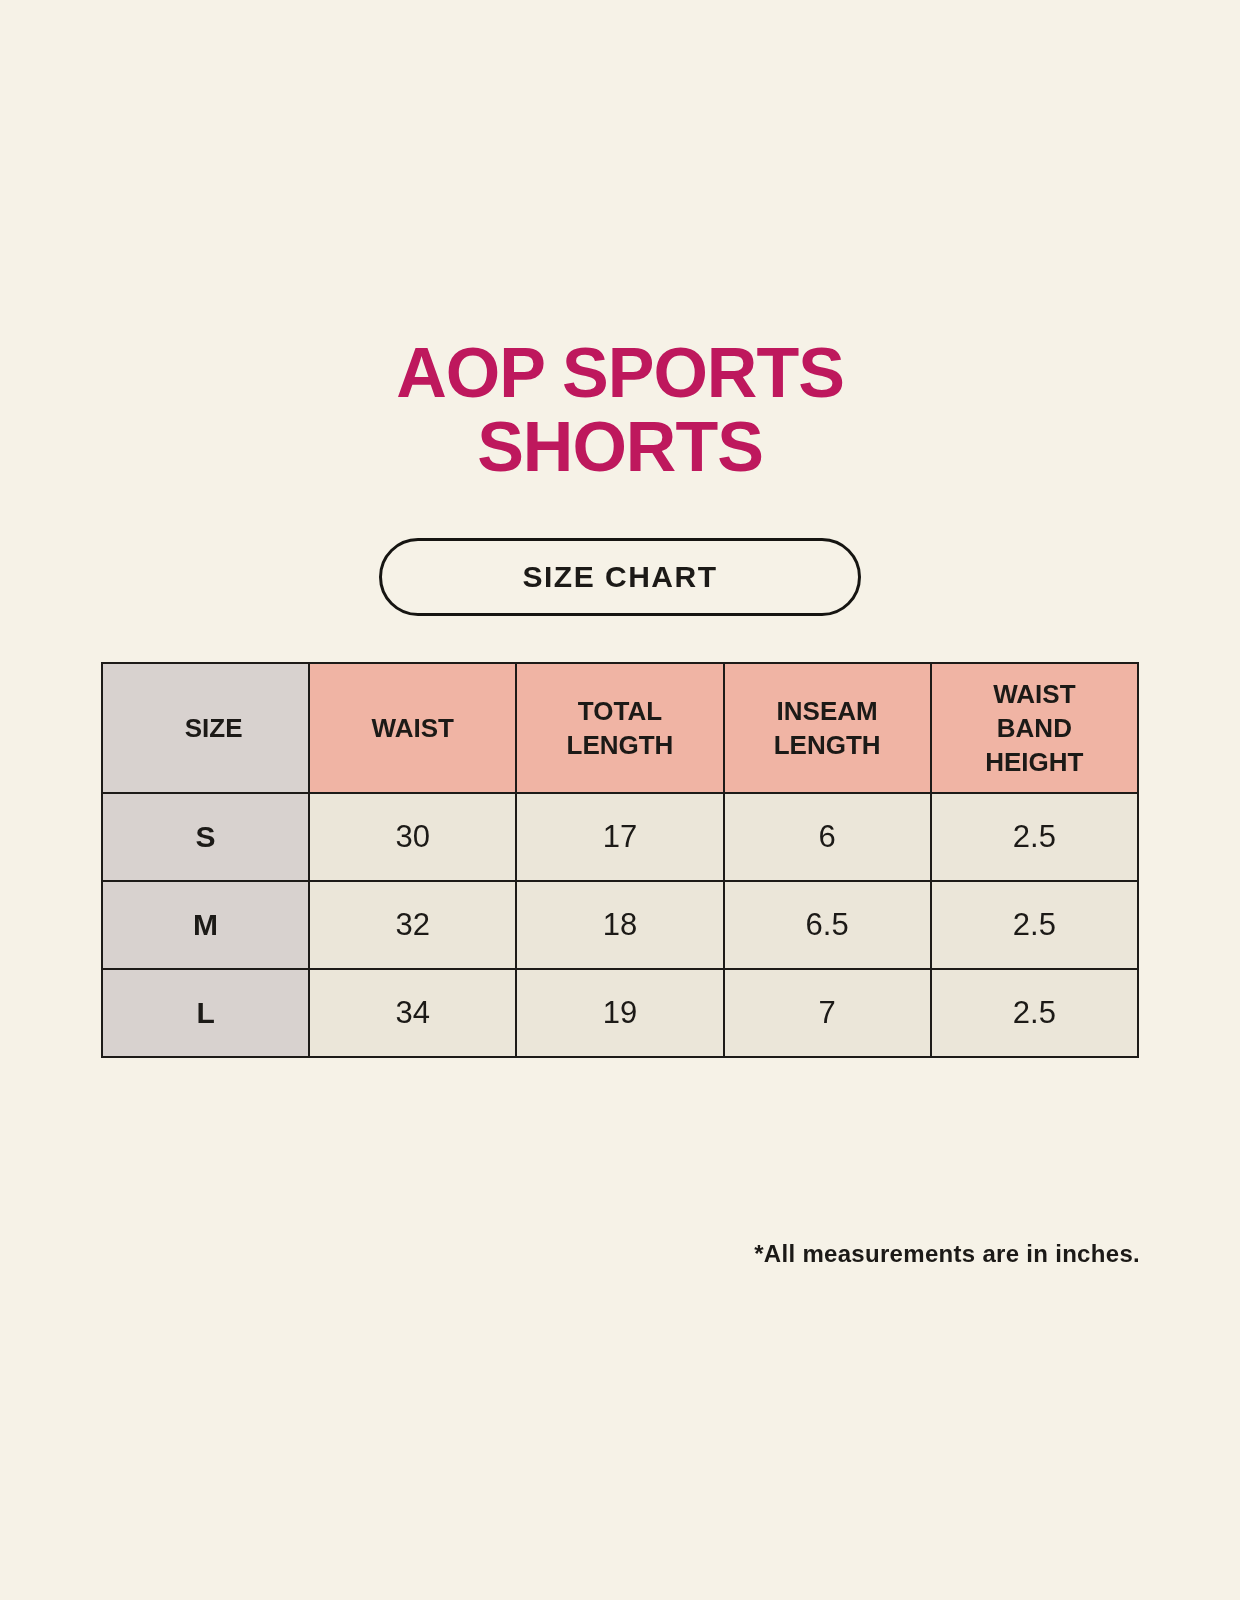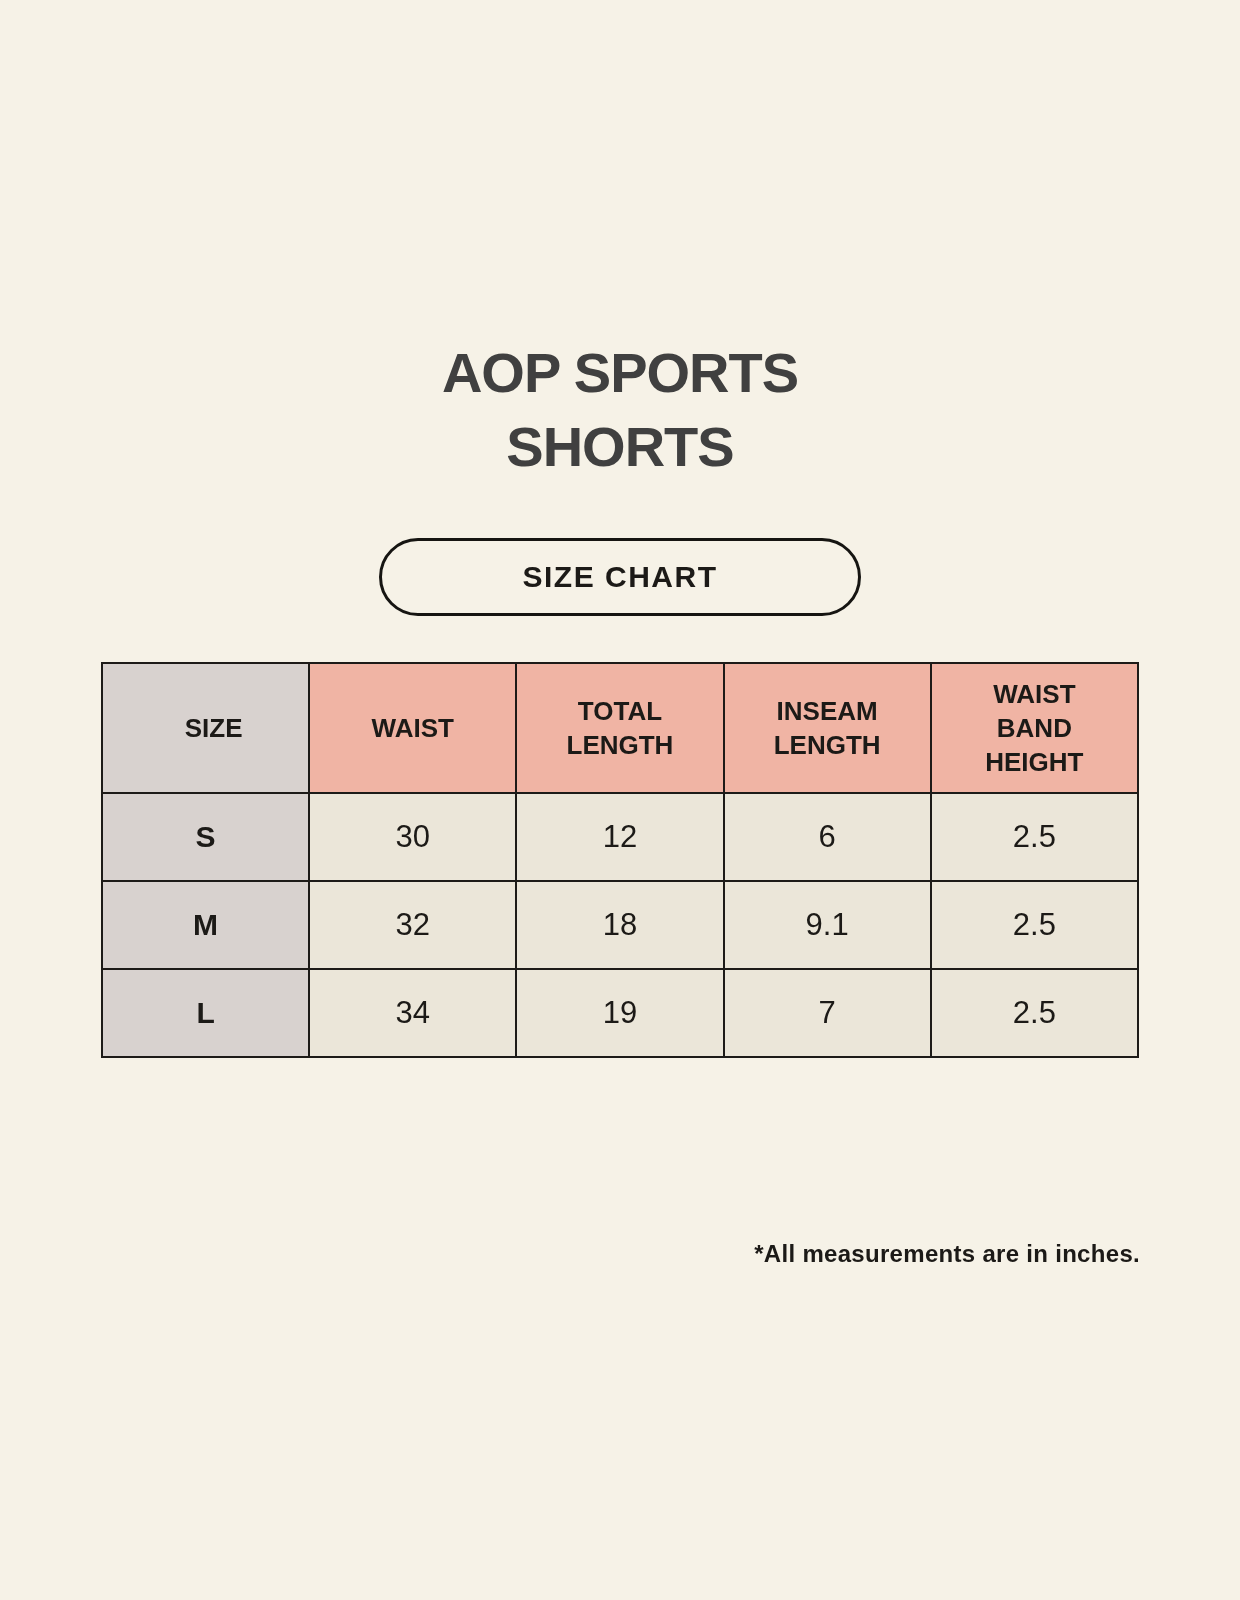--- a/index.html
+++ b/index.html
@@ -23,26 +23,26 @@
       linear-gradient(200deg, #faf6ee 0%, #f6f2e7 52%, #efead c0 100%),
       var(--bg);
     background-color:var(--bg);
     overflow:hidden;
   }
 
   .page-title{
     position:absolute;
     top:336px; left:0; width:100%;
     text-align:center;
-    font-size:56px;
+    font-size:70px;
     line-height:74px;
     font-weight:700;
     letter-spacing:-1px;
     white-space:pre-line;
-    color:#404040;
+    color:#be185d;
   }
 
   .badge{
     position:absolute;
     top:538px; left:50%;
     transform:translateX(-50%);
     width:482px; height:78px;
     border:3px solid #161512;
     border-radius:40px;
     display:flex; align-items:center; justify-content:center;
@@ -127,29 +127,29 @@
 LENGTH</th>
           <th scope="col">WAIST
 BAND
 HEIGHT</th>
         </tr>
     </thead>
     <tbody>
         <tr>
           <th scope="row">S</th>
           <td>30</td>
-          <td>12</td>
+          <td>17</td>
           <td>6</td>
           <td>2.5</td>
         </tr>
         <tr>
           <th scope="row">M</th>
           <td>32</td>
           <td>18</td>
-          <td>9.1</td>
+          <td>6.5</td>
           <td>2.5</td>
         </tr>
         <tr>
           <th scope="row">L</th>
           <td>34</td>
           <td>19</td>
           <td>7</td>
           <td>2.5</td>
         </tr>
       </tbody>

